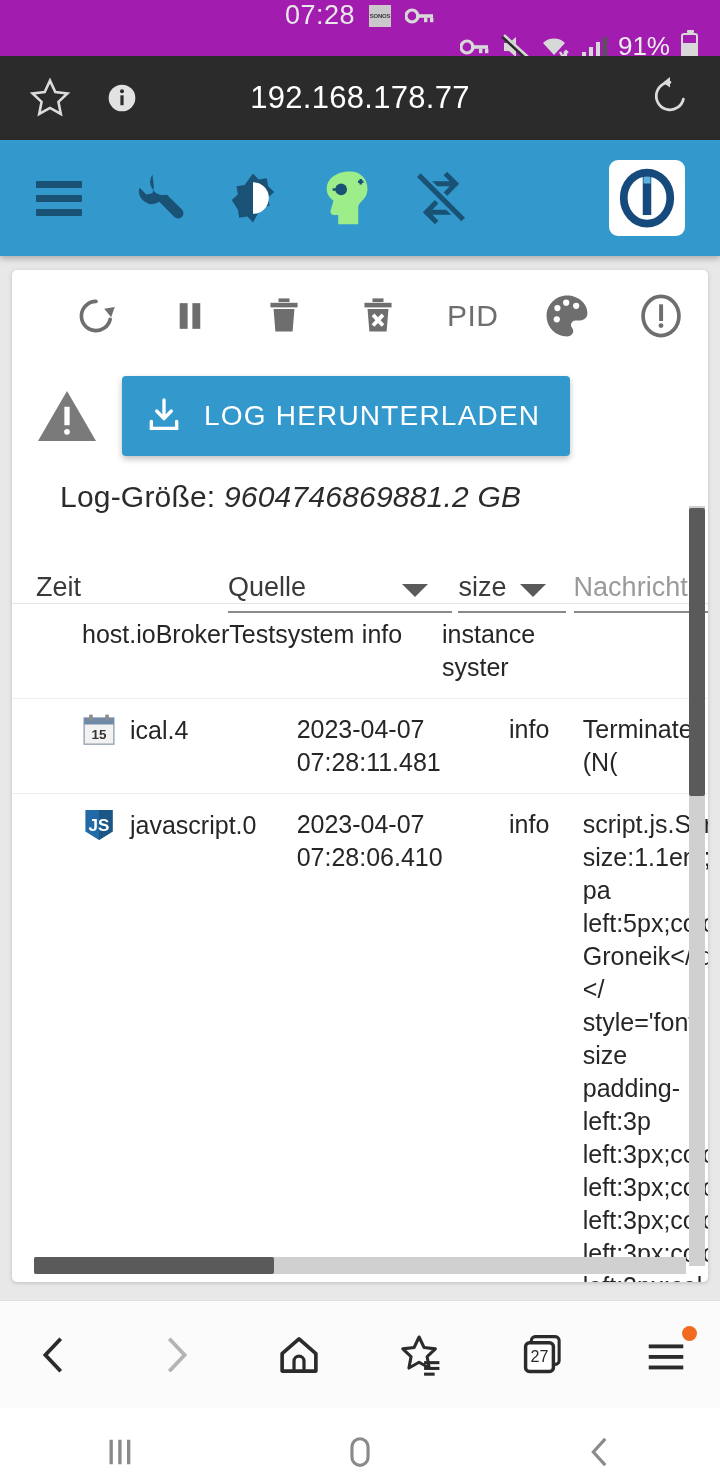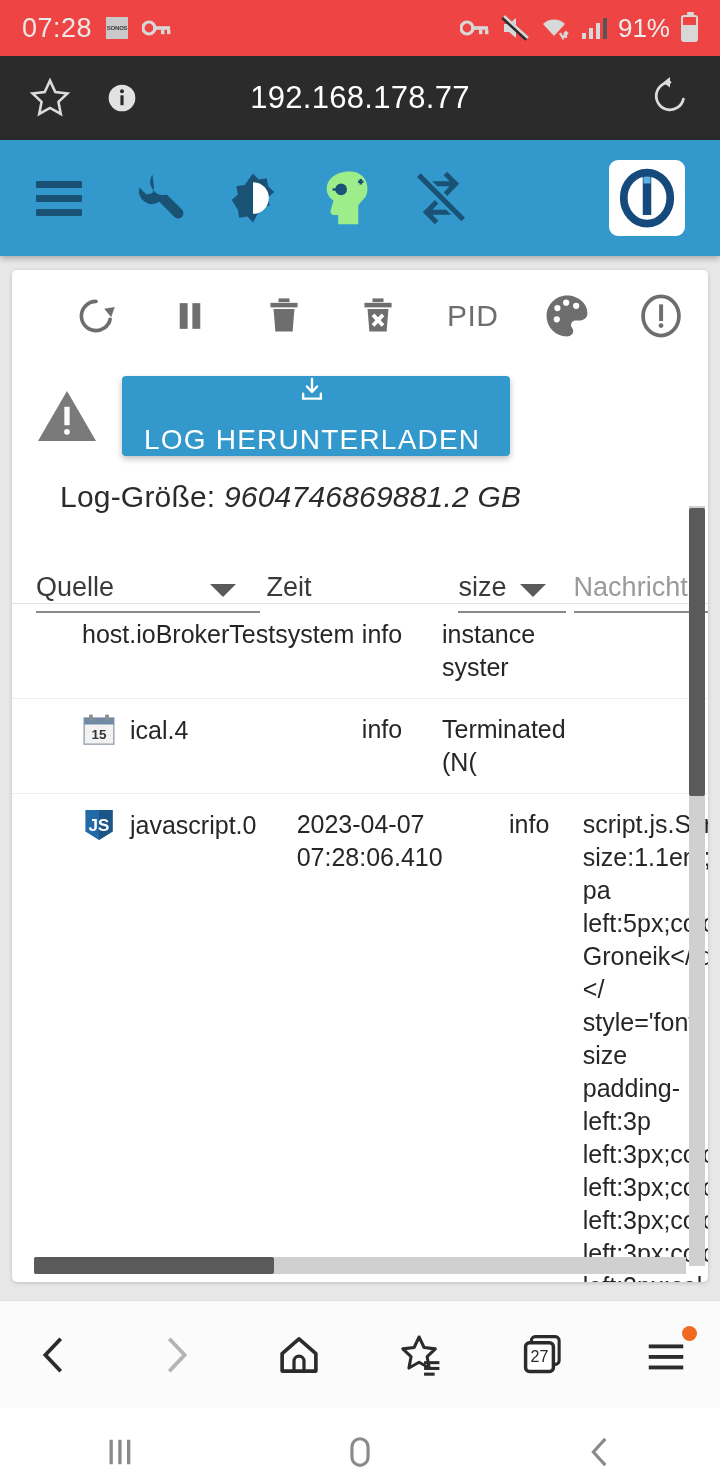--- a/index.html
+++ b/index.html
@@ -5,23 +5,23 @@
   * { box-sizing: border-box; margin: 0; padding: 0; }
   html, body {
     width: 720px; height: 1480px;
     font-family: "Liberation Sans", sans-serif;
     background: #ffffff;
     overflow: hidden;
   }
 
   
   .status-bar {
-    height: 56px; background: #ef4444;
+    height: 56px; background: #a21caf;
     display: flex; align-items: center;
-    padding: 0 22px; color: #e8e8e8;
+    padding: 0 22px; color: #e8e8e8; flex-direction: column;
   }
   .sb-left { display: flex; align-items: center; gap: 14px; }
   .sb-time { font-size: 27px; letter-spacing: 0.5px; color: #e9e9e9; }
   .sonos-chip {
     width: 22px; height: 22px; background: #c9c9c9;
     display: flex; align-items: center; justify-content: center;
     font-size: 6px; font-weight: bold; color: #3a3a3a; letter-spacing: -0.2px;
   }
   .sb-right { margin-left: auto; display: flex; align-items: center; gap: 11px; }
   .sb-batt-text { font-size: 26px; color: #eee; letter-spacing: 0px; }
@@ -91,21 +91,20 @@
   
   .dl-row { display: flex; align-items: center; padding: 8px 0 0 0; height: 100px; }
   .warn-tri { width: 110px; display: flex; justify-content: center; }
   .dl-btn {
     background: #3399cc; color: #ffffff; border: none; border-radius: 4px;
     height: 80px; padding: 0 30px 0 22px;
     display: flex; align-items: center; gap: 20px;
     font-size: 28px; font-weight: 500; letter-spacing: 1.2px;
     box-shadow: 0 3px 6px rgba(0,0,0,0.25); cursor: pointer;
     font-family: "Liberation Sans", sans-serif;
-    flex-direction: column;
   }
   .log-size {
     font-size: 30px; color: #2b2b2b; padding: 18px 0 0 48px; letter-spacing: 0.2px;
   }
   .log-size em { }
 
   
   .table-wrap { margin-top: 26px; position: relative; }
   .thead {
     display: flex; align-items: flex-end; height: 64px;
@@ -354,27 +353,27 @@
       </button>
     </div>
 
     <div class="log-size">
       <span>Log-Größe:</span>
       <em>9604746869881.2 GB</em>
     </div>
 
     <div class="table-wrap">
       <div class="thead">
+        <div class="th th-zeit">
+          <span class="th-label">Zeit</span>
+        </div>
         <div class="th th-quelle">
           <span class="th-label">Quelle</span>
           <span class="caret" style="margin-left:96px;"></span>
           <span class="th-underline" style="width:224px;"></span>
-        </div>
-        <div class="th th-zeit">
-          <span class="th-label">Zeit</span>
         </div>
         <div class="th th-debug">
           <span class="th-label">size</span>
           <span class="caret" style="margin-left:14px;"></span>
           <span class="th-underline" style="width:108px;"></span>
         </div>
         <div class="th th-nachricht">
           <span class="th-label placeholder">Nachricht</span>
           <span class="th-underline" style="width:134px;"></span>
         </div>
@@ -394,20 +393,21 @@
           <div class="td td-src">
             <svg class="src-icon" viewBox="0 0 24 24">
               <rect x="1.5" y="3.5" width="21" height="18.5" fill="#f2f2f2" stroke="#9aa6b2" stroke-width="1"></rect>
               <rect x="1.5" y="3.5" width="21" height="4.6" fill="#6e8aa8"></rect>
               <rect x="5" y="1" width="2.6" height="5" rx="1" fill="#8c8c8c"></rect>
               <rect x="16.4" y="1" width="2.6" height="5" rx="1" fill="#8c8c8c"></rect>
               <text x="12" y="18.4" font-size="9.5" font-family="Liberation Sans, sans-serif" font-weight="bold" fill="#333" text-anchor="middle">15</text>
             </svg>
             <span>ical.4</span>
           </div>
+          <div class="td td-time">2023-04-07 07:28:11.481</div>
           <div class="td td-sev">info</div>
           <div class="td td-msg">Terminated (N(</div>
         </div>
 
         <div class="trow">
           <div class="td td-src">
             <svg class="src-icon" viewBox="0 0 24 24">
               <path d="M2.4 1.4h19.2v15.2L12 22.6 2.4 16.6z" fill="#2269a8"></path>
               <path d="M12 1.4h9.6v15.2L12 22.6z" fill="#1b5687"></path>
               <text x="12" y="16.2" font-size="12" font-family="Liberation Sans, sans-serif" font-weight="bold" fill="#ffffff" text-anchor="middle">JS</text>

